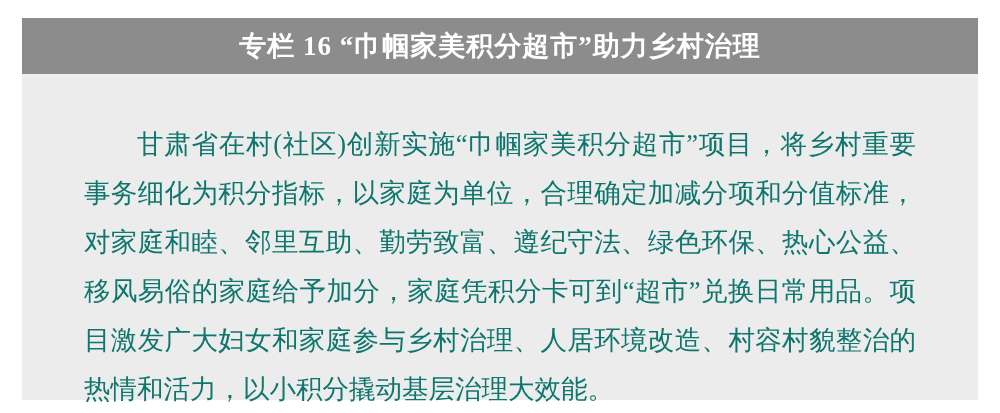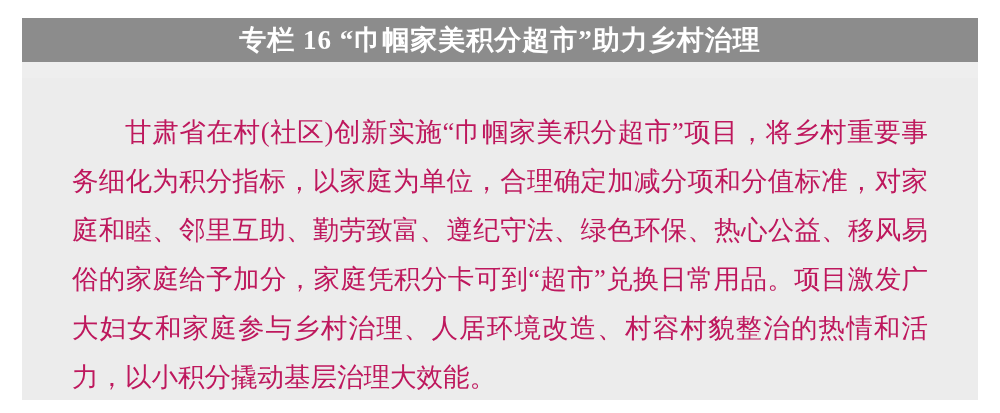--- a/index.html
+++ b/index.html
@@ -27,21 +27,21 @@
     width: 956px;
     height: 382px;
     background: #eeeeee;
     box-sizing: border-box;
   }
   .box-header {
     position: absolute;
     left: 0;
     top: 0;
     width: 100%;
-    height: 44px;
+    height: 56px;
     background: #8c8c8c;
     display: flex;
     align-items: center;
     justify-content: center;
     box-sizing: border-box;
   }
   .box-title {
     color: #ffffff;
     font-size: 27px;
     font-weight: bold;
@@ -53,24 +53,24 @@
     position: absolute;
     left: 0;
     top: 60px;
     width: 100%;
     height: 322px;
     background: #ececec;
     box-sizing: border-box;
     padding: 26px 46px 20px 46px;
   }
   .box-paragraph {
-    margin: 4px;
+    margin: 16px;
     font-size: 26.5px;
     line-height: 49px;
-    color: #be185d;
+    color: #0f766e;
     text-align: justify;
     text-justify: inter-ideograph;
     text-indent: 2em;
     font-family: "Liberation Serif", "DejaVu Serif", serif;
   }
 </style>
 </head>
 <body>
 
 <div class="page">

